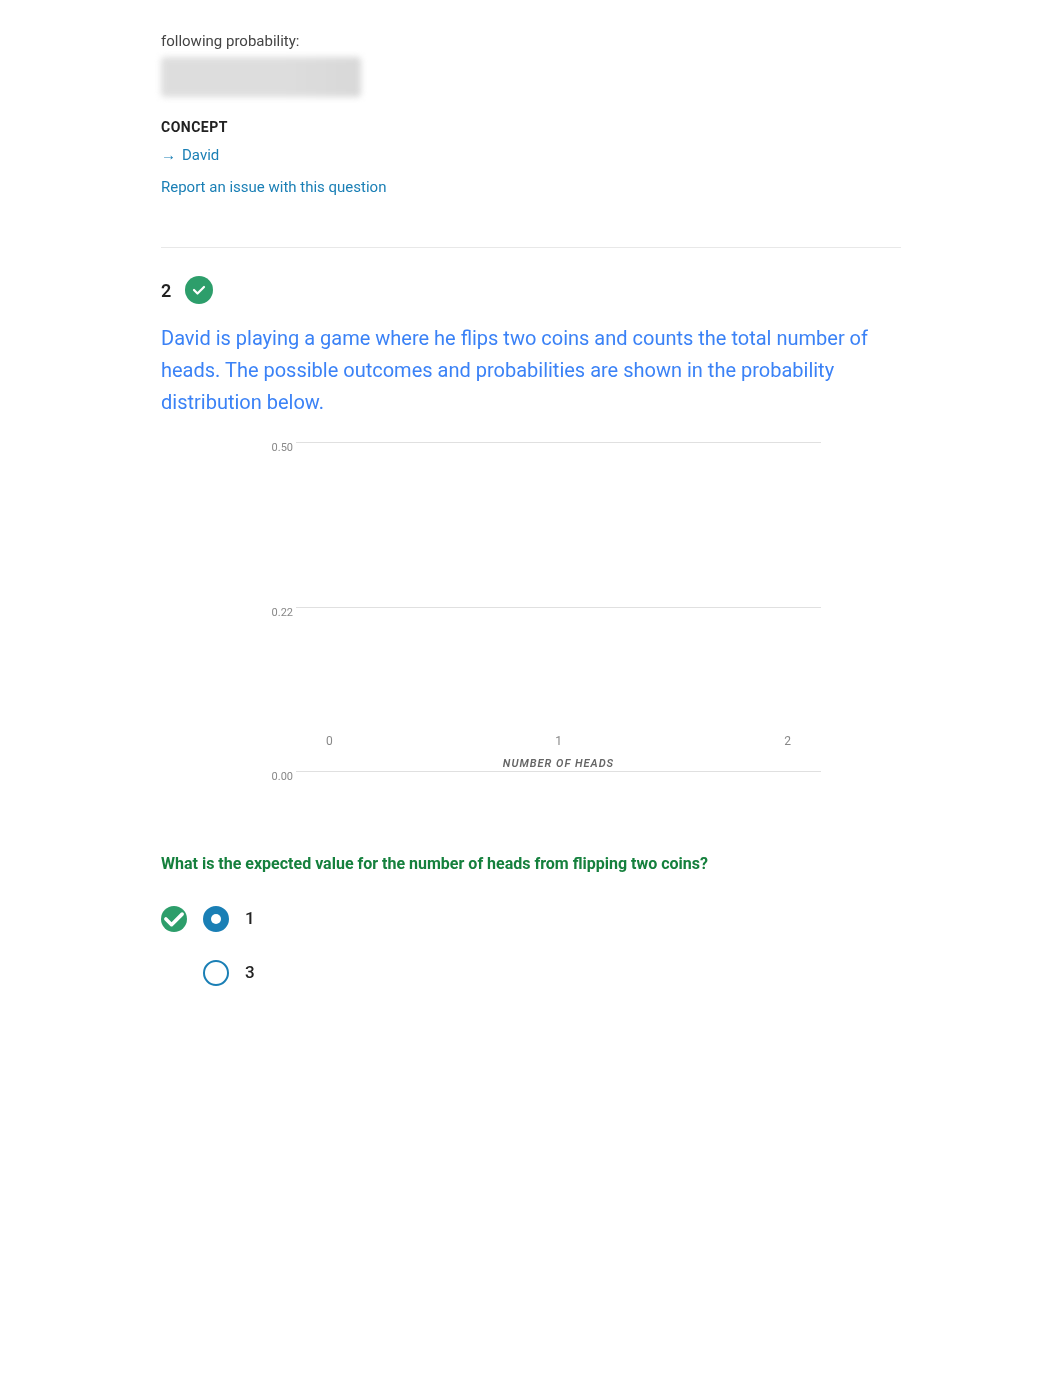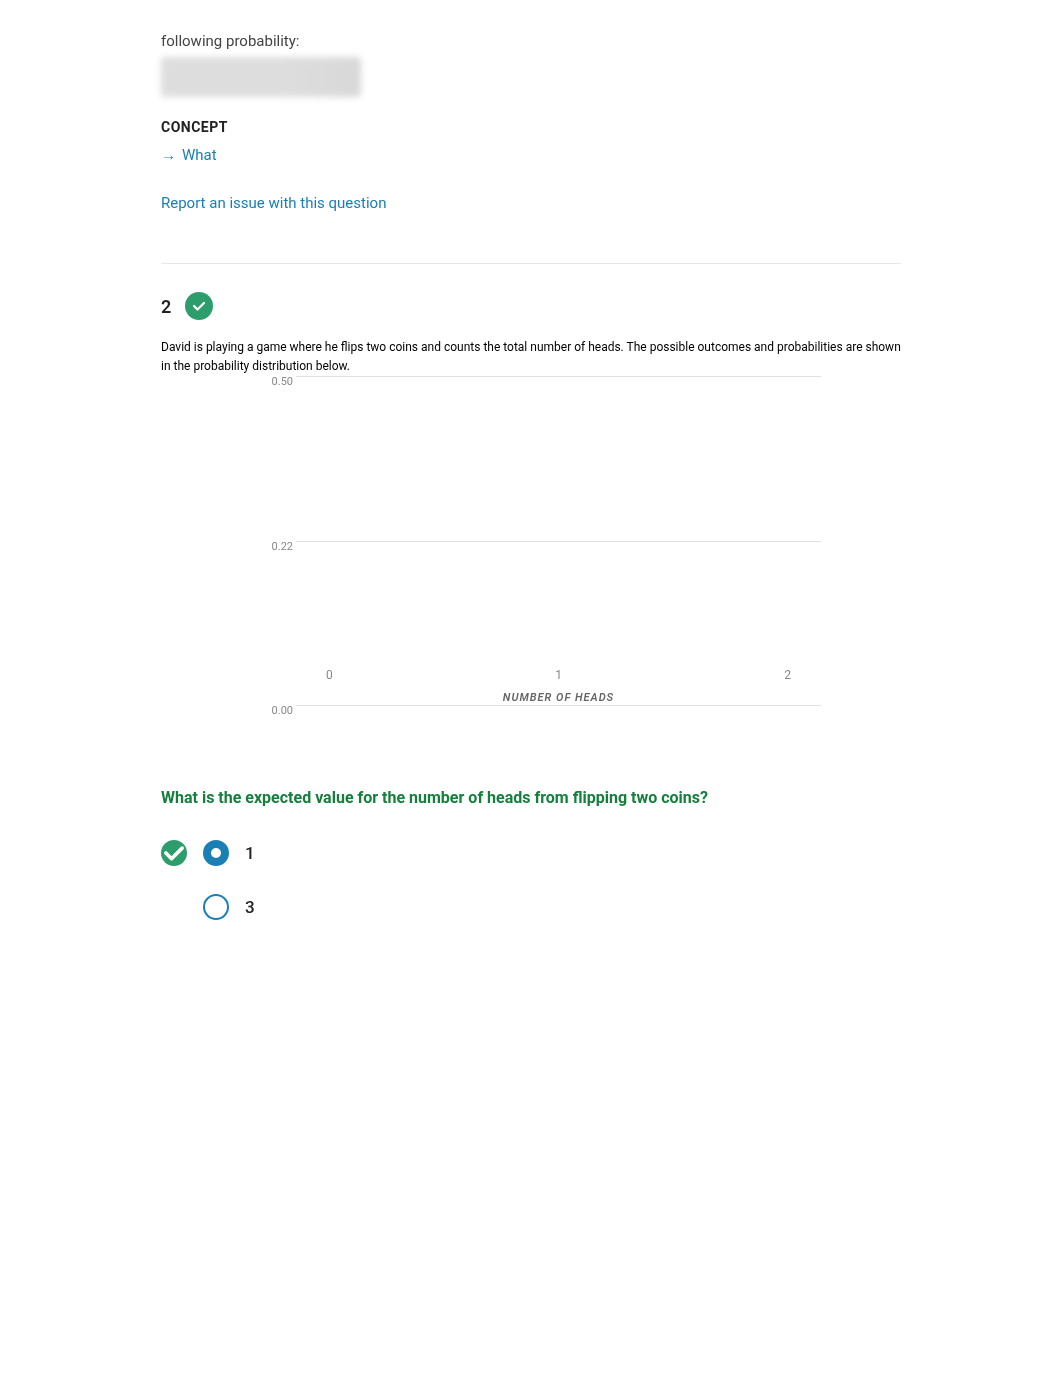--- a/index.html
+++ b/index.html
@@ -28,21 +28,20 @@
     .blurred-formula {
       width: 200px;
       height: 40px;
       background: linear-gradient(90deg, #d0d0d0 60%, #c8c8c8 100%);
       border-radius: 4px;
       filter: blur(3px);
       margin-bottom: 20px;
       opacity: 0.7;
     }
     .concept-section {
-      margin-bottom: 16px;
     }
     .concept-label {
       font-weight: 700;
       font-size: 14px;
       letter-spacing: 0.5px;
       color: #222;
       margin-bottom: 6px;
     }
     .concept-link {
       display: flex;
@@ -95,23 +94,24 @@
       align-items: center;
       justify-content: center;
       flex-shrink: 0;
     }
     .check-badge svg {
       width: 16px;
       height: 16px;
     }
 
     .question-text {
-      font-size: 12px;
-      color: #000000;
+      font-size: 20px;
+      color: #3b82f6;
       line-height: 1.6;
+      margin-bottom: 24px;
     }
 
     
     .chart-container {
       margin: 0 auto 30px auto;
       width: 580px;
       position: relative;
     }
     .y-axis {
       position: absolute;
@@ -218,21 +218,21 @@
 <div class="page-container">
 
   <div class="top-section">
     <div class="following-probability">following probability:</div>
     <div class="blurred-formula"></div>
 
     <div class="concept-section">
       <div class="concept-label">CONCEPT</div>
       <a href="#" class="concept-link">
         <span class="arrow-icon">→</span>
-        <span>What</span>
+        <span>David</span>
       </a>
     </div>
 
     <a href="#" class="report-link">Report an issue with this question</a>
   </div>
 
   <hr class="divider">
 
   <div class="question-section">
 

